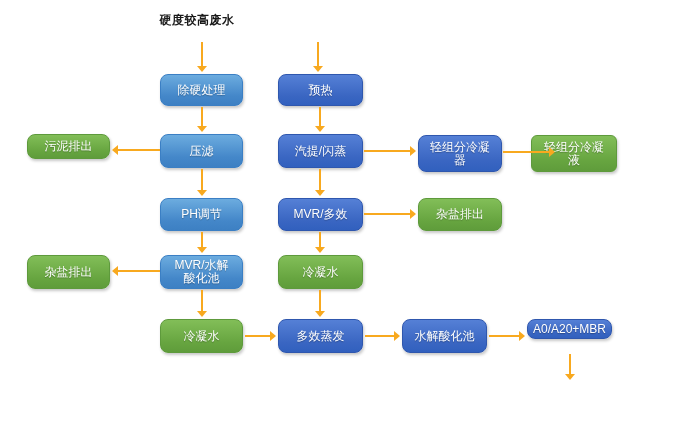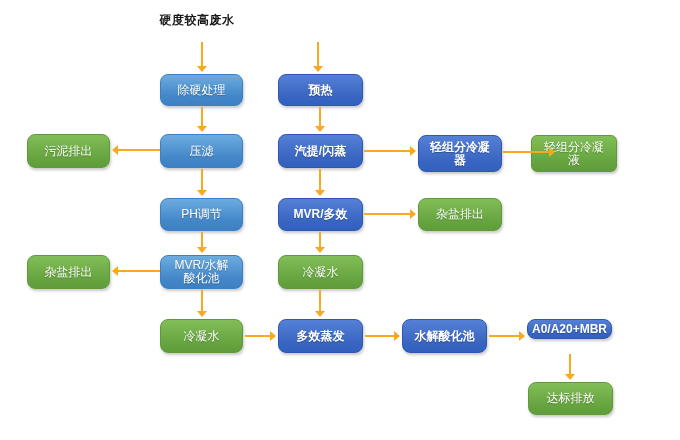--- a/index.html
+++ b/index.html
@@ -13,21 +13,21 @@
   }
   .box{
     position:absolute;box-sizing:border-box;border-radius:8px;
     display:flex;align-items:center;justify-content:center;text-align:center;
     color:#fff;font-size:12px;line-height:13px;white-space:nowrap;
     text-shadow:0 1px 1px rgba(0,0,0,.28);
     box-shadow:1px 2px 3px rgba(0,0,0,.22);
   }
   .box.wrap2{white-space:normal;word-break:break-all;padding:12px 9px;}
   .light{background:linear-gradient(180deg,#6CACDF 0%,#4487C9 70%,#3D80C3 100%);border:1px solid #3B7FC4;}
-  .dark {background:linear-gradient(180deg,#5580D6 0%,#3A66C2 70%,#3160BE 100%);border:1px solid #2F57AE;font-weight:bold;}
+  .dark {background:linear-gradient(180deg,#5580D6 0%,#3A66C2 70%,#3160BE 100%);border:1px solid #2F57AE;}
   .green{background:linear-gradient(180deg,#82BE58 0%,#67A540 70%,#5F9C3B 100%);border:1px solid #5E9A3C;}
   
   .av{position:absolute;width:2px;background:var(--arrow,#F8A91F);}
   .av::after{
     content:"";position:absolute;left:-4px;bottom:-6px;
     border-left:5px solid transparent;border-right:5px solid transparent;
     border-top:6px solid var(--arrow,#F8A91F);
   }
   .ah{position:absolute;height:2px;background:var(--arrow,#F8A91F);}
   .ah.to-r::after{
@@ -44,40 +44,39 @@
 </head>
 <body>
 
 <div class="canvas" style="background: rgb(255, 255, 255);">
 
   <div class="src-label" style="left: 197px; top: 12px; color: rgb(26, 26, 26);">硬度较高废水</div>
 
   <div class="box light" style="left: 160px; top: 74px; width: 83px; height: 32px; color: rgb(255, 255, 255);">除硬处理</div>
   <div class="box dark" style="left: 278px; top: 74px; width: 85px; height: 32px; color: rgb(255, 255, 255);">预热</div>
 
-  <div class="box green" style="left: 27px; top: 134px; width: 83px; height: 34px; color: rgb(255, 255, 255);">污泥排出</div>
+  <div class="box green" style="left: 27px; top: 134px; width: 83px; height: 25px; color: rgb(255, 255, 255);">污泥排出</div>
   <div class="box light" style="left: 160px; top: 134px; width: 83px; height: 34px; color: rgb(255, 255, 255);">压滤</div>
   <div class="box dark" style="left: 278px; top: 134px; width: 85px; height: 34px; color: rgb(255, 255, 255); text-align: center;">汽提/闪蒸</div>
   <div class="box dark wrap2" style="left: 418px; top: 135px; width: 84px; height: 37px; color: rgb(255, 255, 255);">轻组分冷凝器</div>
   <div class="box green wrap2" style="left: 531px; top: 135px; width: 86px; height: 37px; color: rgb(255, 255, 255); border-radius: 6px;">轻组分冷凝液</div>
 
   <div class="box dark" style="left: 278px; top: 198px; width: 85px; height: 33px; color: rgb(255, 255, 255);">MVR/多效</div>
   <div class="box light" style="left: 160px; top: 198px; width: 83px; height: 33px; color: rgb(255, 255, 255);">PH调节</div>
   <div class="box green" style="left: 418px; top: 198px; width: 84px; height: 33px; color: rgb(255, 255, 255);">杂盐排出</div>
 
   <div class="box green" style="left: 27px; top: 255px; width: 83px; height: 34px; color: rgb(255, 255, 255);">杂盐排出</div>
   <div class="box light wrap2" style="left: 160px; top: 255px; width: 83px; height: 34px; color: rgb(255, 255, 255);">MVR/水解酸化池</div>
   <div class="box green" style="left: 278px; top: 255px; width: 85px; height: 34px; color: rgb(255, 255, 255);">冷凝水</div>
 
   <div class="box green" style="left: 160px; top: 319px; width: 83px; height: 34px; color: rgb(255, 255, 255);">冷凝水</div>
   <div class="box dark" style="left: 278px; top: 319px; width: 85px; height: 34px; color: rgb(255, 255, 255);">多效蒸发</div>
   <div class="box dark" style="left: 402px; top: 319px; width: 85px; height: 34px; color: rgb(255, 255, 255);">水解酸化池</div>
   <div class="box dark" style="left: 527px; top: 319px; width: 85px; height: 20px; color: rgb(255, 255, 255);">A0/A20+MBR</div>
 
-  <div class="box green" style="left: 528px; top: 382px; width: 85px; height: 33px; color: rgb(255, 255, 255);">达标排放</div>
 
   <div class="av" style="left:201px;top:42px;height:24px;"></div>
   <div class="av" style="left:317px;top:42px;height:24px;"></div>
   <div class="av" style="left:201px;top:107px;height:19px;"></div>
   <div class="av" style="left:319px;top:107px;height:19px;"></div>
   <div class="av" style="left:201px;top:169px;height:21px;"></div>
   <div class="av" style="left:319px;top:169px;height:21px;"></div>
   <div class="av" style="left:201px;top:232px;height:15px;"></div>
   <div class="av" style="left:319px;top:232px;height:15px;"></div>
   <div class="av" style="left:201px;top:290px;height:21px;"></div>

